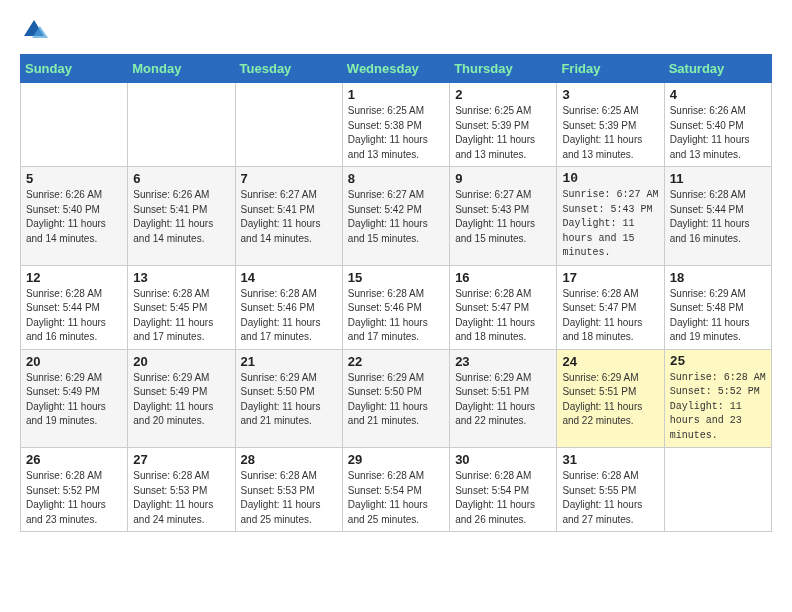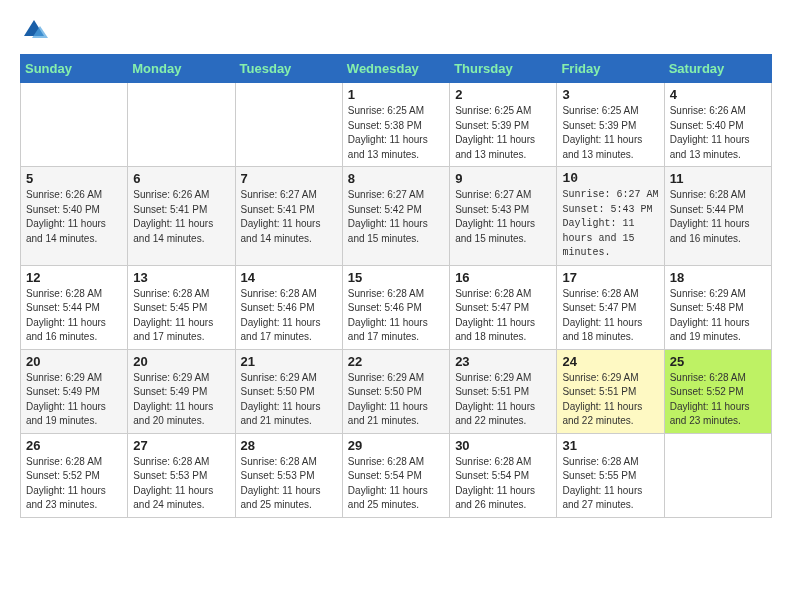--- a/index.html
+++ b/index.html
@@ -277,21 +277,21 @@
             <div class="day-info" style="white-space: pre-line;">Sunrise: 6:29 AM
 Sunset: 5:51 PM
 Daylight: 11 hours and 22 minutes.</div>
           </td>
           <td style="background: #fef9c3;">
             <div class="day-number">24</div>
             <div class="day-info" style="white-space: pre-line;">Sunrise: 6:29 AM
 Sunset: 5:51 PM
 Daylight: 11 hours and 22 minutes.</div>
           </td>
-          <td style="background: #bef264;">
+          <td style="background: #fef9c3; font-family: Liberation Mono, monospace;">
             <div class="day-number">25</div>
             <div class="day-info" style="white-space: pre-line;">Sunrise: 6:28 AM
 Sunset: 5:52 PM
 Daylight: 11 hours and 23 minutes.</div>
           </td>
         </tr>
         <tr>
           <td>
             <div class="day-number">26</div>
             <div class="day-info" style="white-space: pre-line;">Sunrise: 6:28 AM

